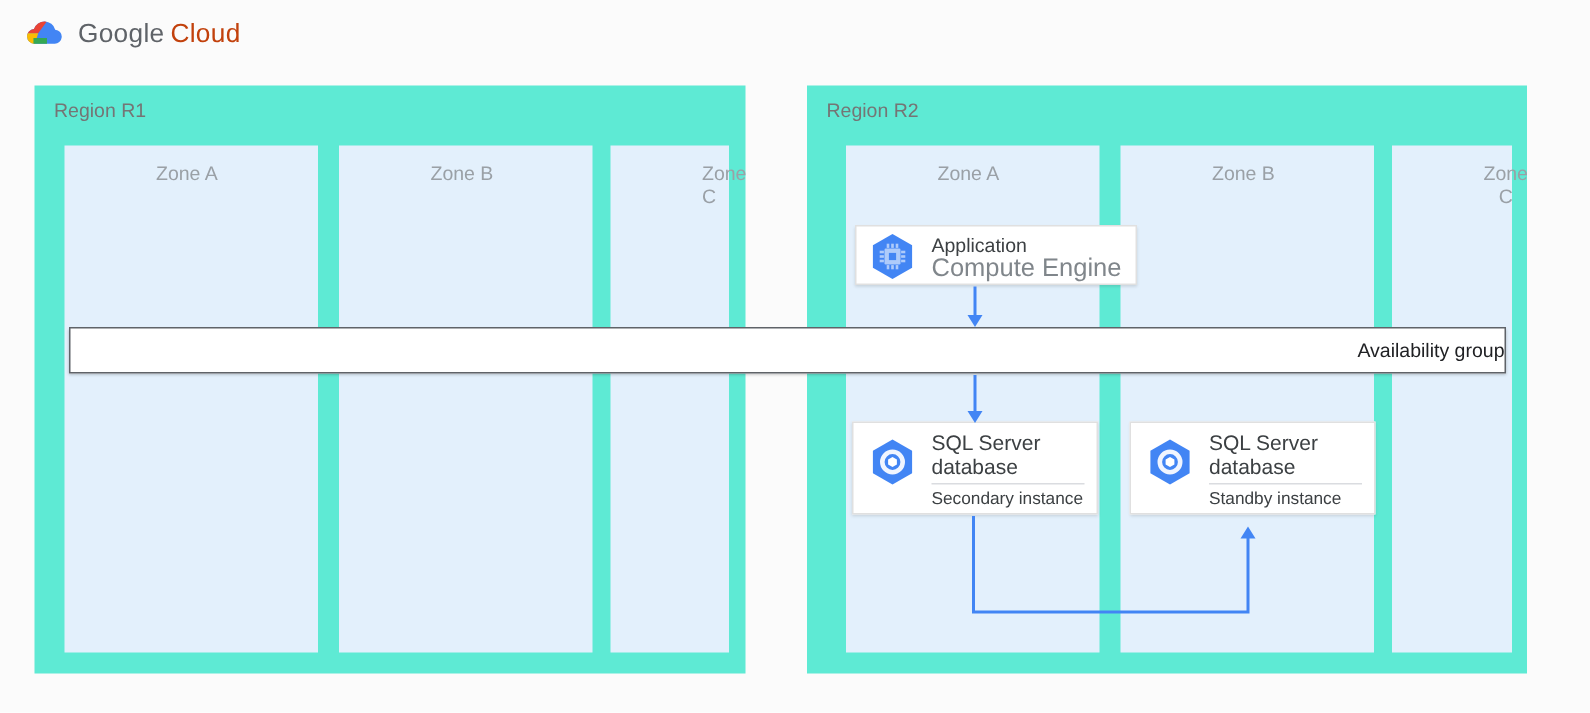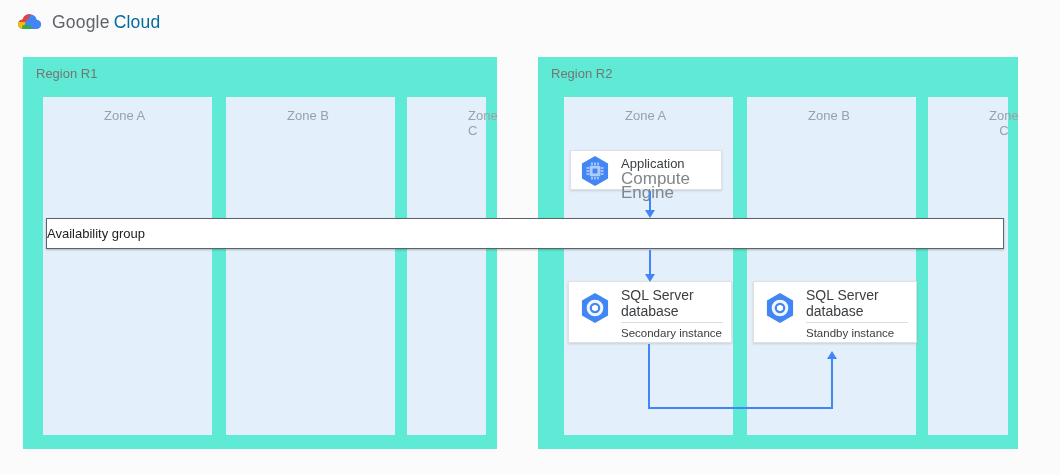--- a/index.html
+++ b/index.html
@@ -6,41 +6,41 @@
   *{box-sizing:border-box;}
   body{font-family:"Liberation Sans","DejaVu Sans",sans-serif;}
   .stage{
     position:relative;width:1060px;height:475px;background:#fbfbfb;overflow:hidden;
   }
   
   .logo{position:absolute;left:16px;top:11px;display:flex;align-items:center;gap:9px;}
   .logo svg{display:block;}
   .logo .word{font-size:17.5px;letter-spacing:.2px;}
   .logo .g{color:#5f6368;font-weight:500;}
-  .logo .c{color:#0369a1;font-weight:400;margin-left:4px;}
+  .logo .c{color:#c2410c;font-weight:400;margin-left:4px;}
   
   .region{position:absolute;top:57px;height:392px;background:#5eead4;}
   .region-r1{left:23px;width:474px;}
   .region-r2{left:538px;width:480px;text-align:center;}
   .region-label{position:absolute;left:13px;top:9px;font-size:13px;color:#757575;}
   .zone{position:absolute;top:40px;height:338px;background:#e3f0fc;}
   .zone-label{position:absolute;left:13px;top:11px;font-size:13px;color:#9aa0a6;margin-left:48px;}
   
   .band{
     position:absolute;left:46px;top:218px;width:958px;height:31px;background:#ffffff;
     border:1.5px solid #5f6368;box-shadow:0 1px 2px rgba(0,0,0,.25);
-    display:flex;align-items:center;justify-content:flex-start;z-index:3;
+    display:flex;align-items:center;justify-content:flex-end;z-index:3;
   }
   .band-label{font-size:13px;color:#202124;}
   
   .card{
     position:absolute;background:#ffffff;border:1px solid #e0e0e0;
     box-shadow:0 1px 2px rgba(60,64,67,.18);z-index:2;
   }
-  .card-app{left:570px;top:150px;width:152px;height:40px;}
+  .card-app{left:570px;top:150px;width:188px;height:40px;}
   .card-sql1{left:568px;top:281px;width:164px;height:62px;}
   .card-sql2{left:753px;top:281px;width:164px;height:62px;}
   .card .icon{position:absolute;}
   .card-app .icon{left:8px;top:4px;}
   .card-sql1 .icon,.card-sql2 .icon{left:10px;top:10px;}
   .card-app .title{position:absolute;left:50px;top:5px;font-size:13px;color:#3c4043;font-weight:500;line-height:16px;}
   .card-app .subtitle{position:absolute;left:50px;top:21px;font-size:17px;color:#80868b;line-height:14px;}
   .sql-title{position:absolute;left:52px;top:6px;width:96px;font-size:14px;color:#3c4043;font-weight:500;line-height:15.5px;}
   .sql-divider{position:absolute;left:52px;right:8px;top:40px;border-top:1px solid #dadce0;}
   .sql-instance{position:absolute;left:52px;top:45px;font-size:11.5px;color:#3c4043;font-weight:400;line-height:13px;}

